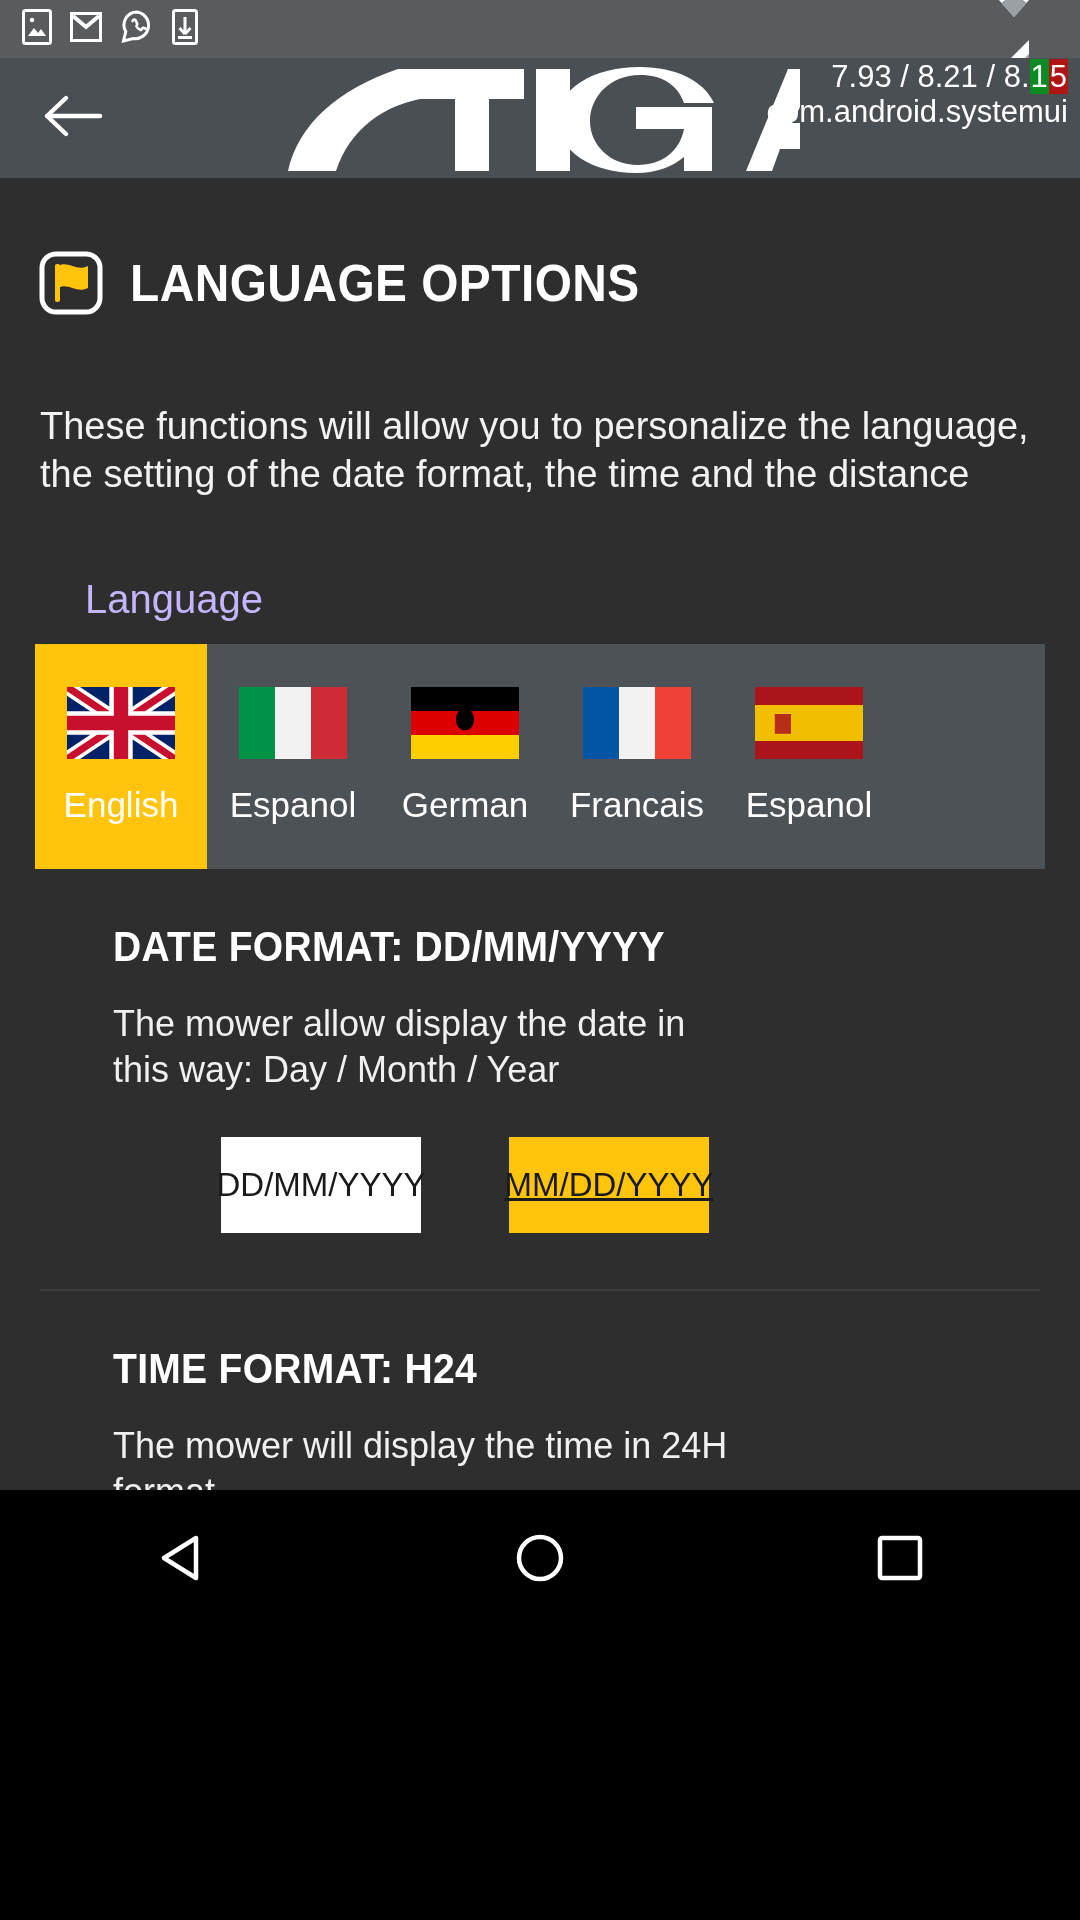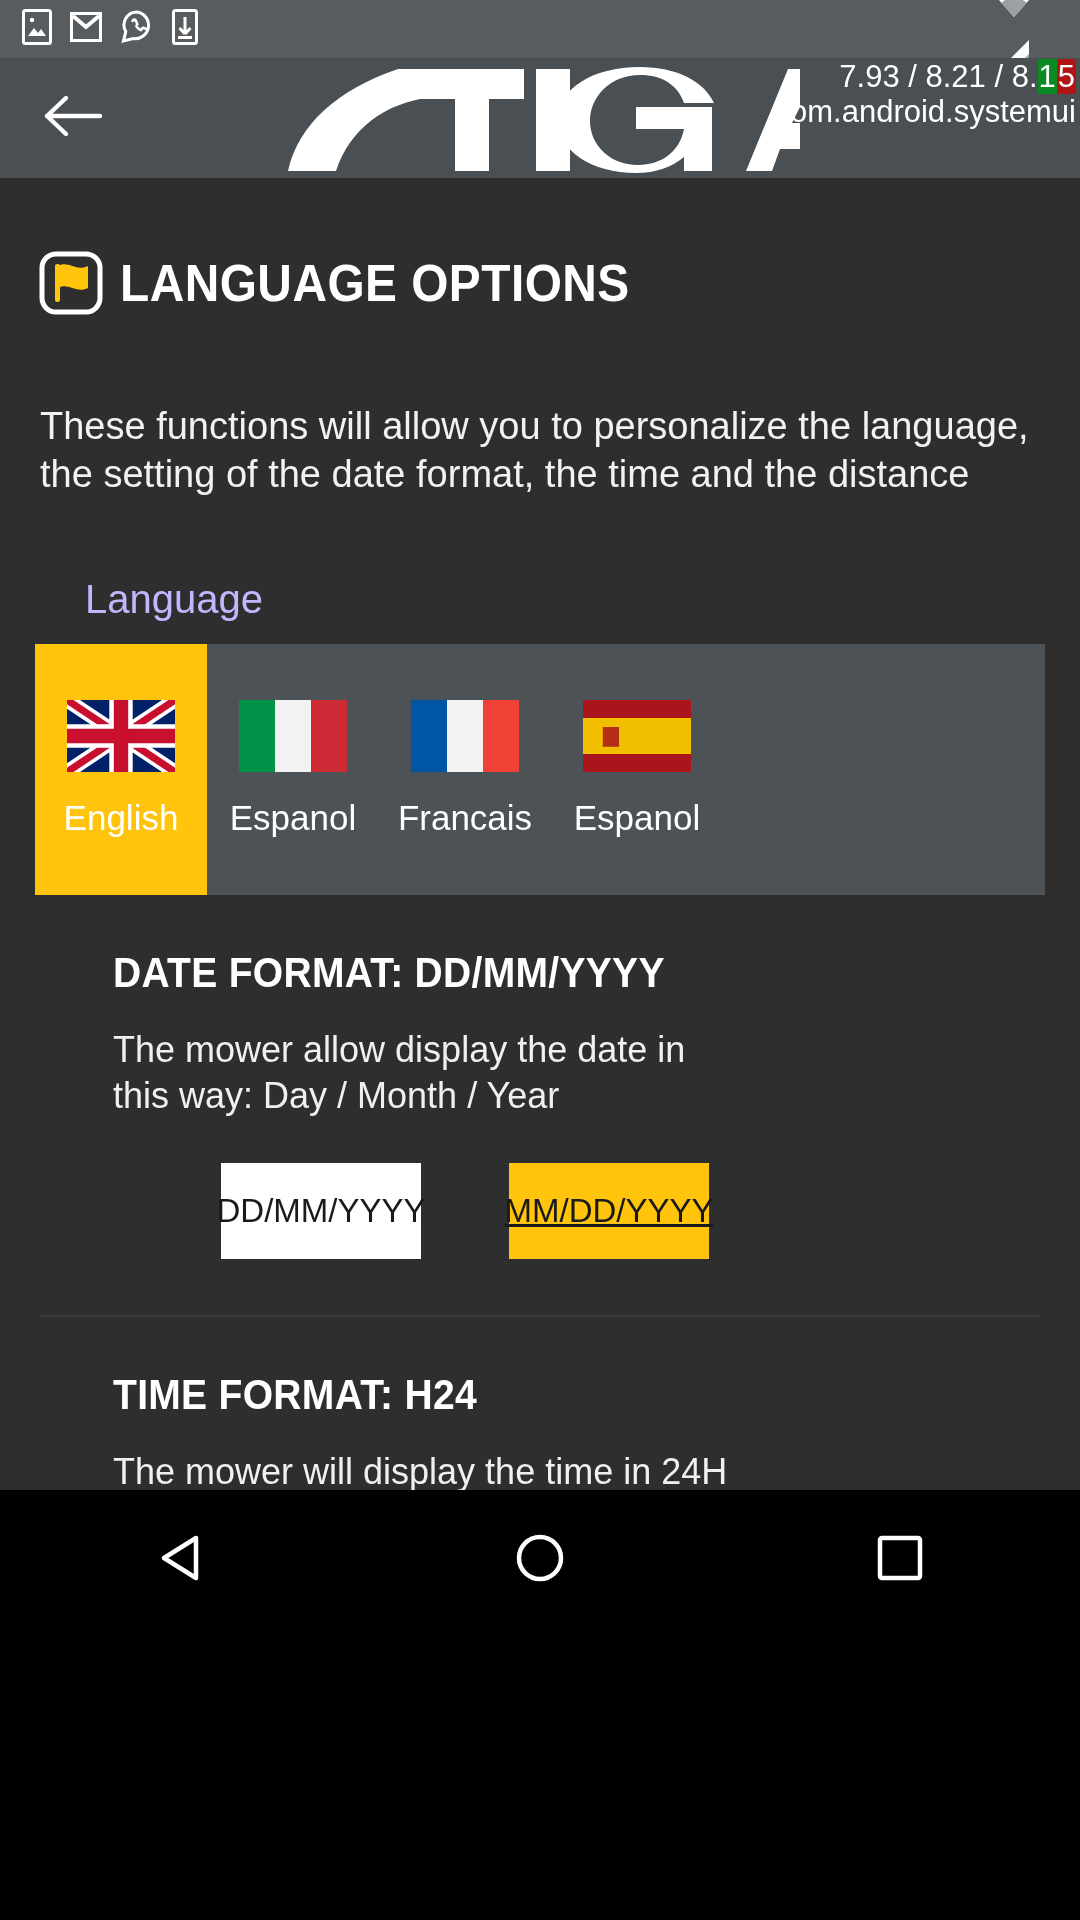--- a/index.html
+++ b/index.html
@@ -33,38 +33,38 @@
   }
   #back-button {
     position:absolute; left:38px; top:50%; transform:translateY(-50%);
     width:70px; height:70px; display:flex; align-items:center; justify-content:center;
   }
   #brand-logo {
     position:absolute; left:50%; top:50%; transform:translate(-50%,-50%);
     width:520px; height:110px;
   }
   #debug-overlay {
-    position:absolute; right:4px; top:2px;
+    position:absolute; right:12px; top:2px;
     text-align:right; line-height:1.12;
     font-family:"Liberation Sans", sans-serif;
   }
   #debug-overlay .dbg-line {
     color:#fff; font-size:31px; white-space:nowrap;
   }
   .fps-hl-green { background:#0a8a22; padding:0 1px; }
   .fps-hl-red   { background:#b11414; padding:0 1px; }
 
   
   #content {
     position:absolute; top:178px; left:0; width:1080px; height:1312px;
     background:#2e2e2e; overflow:hidden;
   }
 
   #page-header {
-    display:flex; align-items:center; gap:16px;
+    display:flex; align-items:center; gap:26px;
     padding:72px 0 0 38px;
   }
   #flag-badge { width:66px; height:66px; flex:0 0 auto; }
   #page-title {
     color:#fff; font-size:52px; font-weight:bold;
     letter-spacing:0.5px; transform:scaleX(0.92); transform-origin:left center;
     white-space:nowrap;
   }
 
   #intro-text {
@@ -74,21 +74,21 @@
   }
 
   #language-label {
     margin:78px 0 0 85px;
     color:#c4b5fd; font-size:40px;
   }
 
   
   #language-strip {
     position:relative; margin-top:22px;
-    width:1010px; height:251px; margin-left:35px;
+    width:1010px; height:225px; margin-left:35px;
     background:#4d5256; overflow:hidden;
     display:flex; align-items:stretch;
   }
   .lang-tile {
     flex:0 0 172px; height:100%;
     display:flex; flex-direction:column; align-items:center; justify-content:center;
     gap:26px; position:relative;
   }
   .lang-tile.selected { background:#FFC40B; }
   .lang-flag {
@@ -272,20 +272,31 @@
       <span class="lang-flag">
         <svg width="108" height="72" viewBox="0 0 60 40">
             <rect width="20" height="40" fill="#009246"></rect>
             <rect x="20" width="20" height="40" fill="#F1F2F1"></rect>
             <rect x="40" width="20" height="40" fill="#CE2B37"></rect>
           </svg>
       </span>
       <span class="lang-name">Espanol</span>
     </div>
 
+    <div class="lang-tile">
+      <span class="lang-flag">
+        <svg width="108" height="72" viewBox="0 0 60 40">
+          <rect width="60" height="13.33" fill="#000"></rect>
+            <rect y="13.33" width="60" height="13.33" fill="#DD0000"></rect>
+            <rect y="26.66" width="60" height="13.34" fill="#FFCE00"></rect>
+          <path d="M30 12c3 0 5 2.5 5 6s-2 6-5 6-5-2.5-5-6 2-6 5-6z" fill="#000"></path>
+        </svg>
+      </span>
+      <span class="lang-name">German</span>
+    </div>
 
     <div class="lang-tile">
       <span class="lang-flag">
         <svg width="108" height="72" viewBox="0 0 60 40">
             <rect width="20" height="40" fill="#0055A4"></rect>
             <rect x="20" width="20" height="40" fill="#F1F2F1"></rect>
             <rect x="40" width="20" height="40" fill="#EF4135"></rect>
           </svg>
       </span>
       <span class="lang-name">Francais</span>

